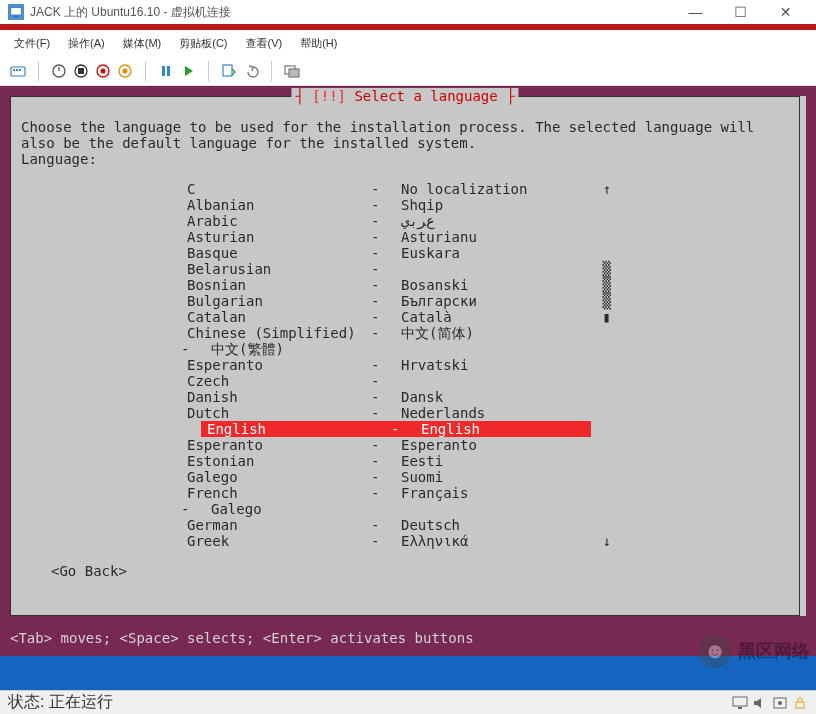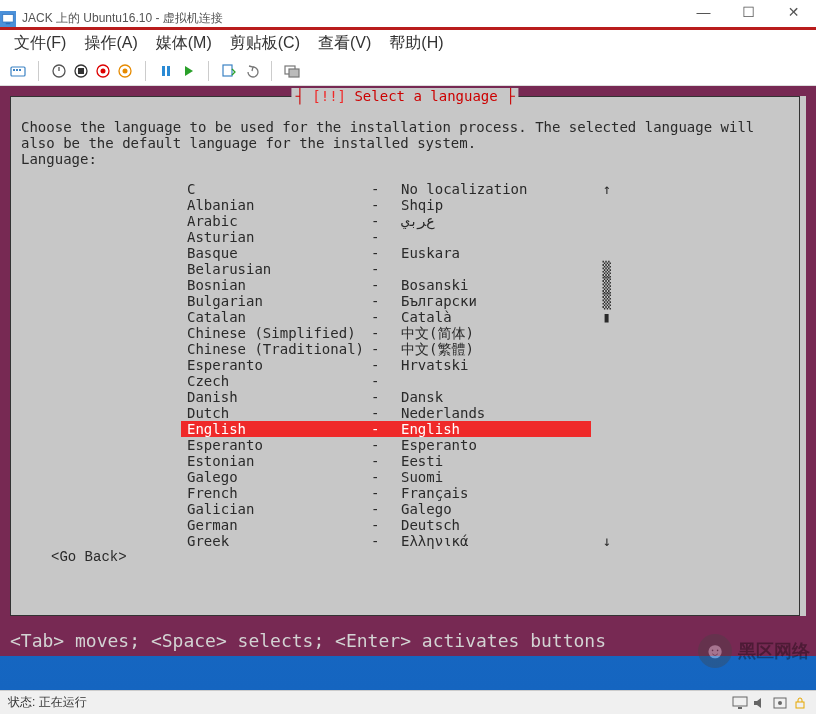--- a/index.html
+++ b/index.html
@@ -1,26 +1,26 @@
 <!DOCTYPE html>
 <html><head>
 <meta charset="utf-8">
 <style>
   * { box-sizing: border-box; margin: 0; padding: 0; }
   html, body { width: 816px; height: 714px; overflow: hidden; font-family: "Segoe UI", Tahoma, sans-serif; background: #1a5fb4; }
   
   
   .window { width: 816px; height: 714px; background: #fff; display: flex; flex-direction: column; }
-  .titlebar { height: 30px; background: #fff; display: flex; align-items: flex-end; padding: 0 0; font-size: 12px; color: #555; border-bottom: 3px solid #b91c1c; }
+  .titlebar { height: 30px; background: #fff; display: flex; align-items: center; padding: 0 8px; font-size: 12px; color: #555; border-bottom: 6px solid #b91c1c; }
   .title-icon { width: 16px; height: 16px; background: #4a90d9; margin-right: 6px; display: inline-flex; align-items: center; justify-content: center; }
   .title-icon svg { width: 12px; height: 12px; }
   .titlebar .spacer { flex: 1; }
   .winbtn { width: 45px; height: 30px; display: flex; align-items: center; justify-content: center; color: #555; font-size: 14px; }
   
-  .menubar { height: 26px; display: flex; align-items: center; padding: 0 6px; font-size: 16px; color: #333; gap: 2px; }
+  .menubar { height: 26px; display: flex; align-items: center; padding: 0 6px; font-size: 11px; color: #333; gap: 2px; }
   .menubar span { padding: 2px 8px; }
   
   .toolbar { height: 30px; display: flex; align-items: center; padding: 0 8px; gap: 4px; border-bottom: 1px solid #ddd; }
   .toolbar .grp { display: flex; gap: 2px; }
   .toolbar .sep { width: 1px; height: 20px; background: #ccc; margin: 0 6px; }
   .tbbtn { width: 20px; height: 20px; display: flex; align-items: center; justify-content: center; }
   .tbbtn svg { width: 16px; height: 16px; }
   
   
   .viewport { flex: 1; position: relative; background: linear-gradient(180deg, #1976d2, #1565c0); padding: 8px; }
@@ -31,29 +31,29 @@
   .box-title { position: absolute; top: -9px; left: 50%; transform: translateX(-50%); background: #c7c7c7; padding: 0 4px; color: #cc0000; white-space: pre; }
   .bang { color: #ef2929; }
   
   .desc { margin-top: 18px; white-space: pre-wrap; }
   .label { }
   .list { margin-top: 14px; margin-left: 0; }
   .row { display: flex; white-space: pre; }
   .row .name { width: 190px; padding-left: 6px; }
   .row .dash { width: 30px; text-align: left; }
   .row .native { flex: 1; }
-  .row.sel { background: #ef2929; color: #fff; }
+  .row.sel { background: #ef2929; color: #fff; margin-left: 20px; }
   .row-wrap { display: flex; }
   .list-col { margin-left: 160px; width: 410px; }
   .scroll-col { width: 20px; text-align: right; }
-  .goback { margin-left: 30px; font-family: Liberation Mono, monospace; }
-  
-  .hintbar { position: absolute; left: 0; right: 0; bottom: 0; height: 30px; color: #d3d3d3; font-family: "DejaVu Sans Mono","Courier New",monospace; font-size: 18px; padding: 4px 10px; background: #772953; }
-  
-  .statusbar { height: 24px; background: #f0f0f0; border-top: 1px solid #ccc; display: flex; align-items: center; font-size: 12px; padding: 0 8px; color: #333; position: relative; }
+  .goback { margin-top: 14px; margin-left: 30px; }
+  
+  .hintbar { position: absolute; left: 0; right: 0; bottom: 0; height: 30px; color: #d3d3d3; font-family: "DejaVu Sans Mono","Courier New",monospace; font-size: 14px; padding: 4px 10px; background: #772953; }
+  
+  .statusbar { height: 24px; background: #f0f0f0; border-top: 1px solid #ccc; display: flex; align-items: center; font-size: 16px; padding: 0 8px; color: #333; position: relative; }
   .statusbar .spacer { flex: 1; }
   .watermark { position: absolute; right: 6px; bottom: 22px; opacity: 0.35; font-size: 18px; font-weight: bold; color: #000; display: flex; align-items: center; gap: 6px; }
   .watermark .logo { width: 34px; height: 34px; border-radius: 50%; background: #444; display: flex; align-items: center; justify-content: center; color: #fff; font-size: 22px; }
   .status-icons { display: flex; gap: 4px; align-items: center; }
   .status-icons svg { width: 16px; height: 14px; }
 </style>
 </head>
 <body>
 
 <div class="window">
@@ -167,38 +167,38 @@
           <div class="box-title">┤ <span class="bang">[!!]</span><span> Select a language</span> ├</div>
           <div class="desc">Choose the language to be used for the installation process. The selected language will
 also be the default language for the installed system.</div>
           <div class="label">Language:</div>
           <div class="row-wrap">
             <div class="list-col">
               <div class="list" id="lang-list">
                   <div class="row"><span class="name">C                       </span><span class="dash">-  </span><span class="native">No localization</span></div>
                   <div class="row"><span class="name">Albanian                </span><span class="dash">-  </span><span class="native">Shqip</span></div>
                   <div class="row"><span class="name">Arabic                  </span><span class="dash">-  </span><span class="native">ﻉﺮﺑﻱ</span></div>
-                  <div class="row"><span class="name">Asturian                </span><span class="dash">-  </span></div>
+                  <div class="row"><span class="name">Asturian                </span><span class="dash">-  </span><span class="native">Asturianu</span></div>
                   <div class="row"><span class="name">Basque                  </span><span class="dash">-  </span><span class="native">Euskara</span></div>
                   <div class="row"><span class="name">Belarusian              </span><span class="dash">-  </span></div>
                   <div class="row"><span class="name">Bosnian                 </span><span class="dash">-  </span><span class="native">Bosanski</span></div>
                   <div class="row"><span class="name">Bulgarian               </span><span class="dash">-  </span><span class="native">Български</span></div>
                   <div class="row"><span class="name">Catalan                 </span><span class="dash">-  </span><span class="native">Català</span></div>
                   <div class="row"><span class="name">Chinese (Simplified)    </span><span class="dash">-  </span><span class="native">中文(简体)</span></div>
-                  <div class="row"><span class="name">Chinese (Traditional)   </span><span class="dash">-  </span><span class="native">中文(繁體)</span></div>
+                  <div class="row"><span class="dash">-  </span><span class="native">中文(繁體)</span></div>
                   <div class="row"><span class="name">Esperanto                </span><span class="dash">-  </span><span class="native">Hrvatski</span></div>
                   <div class="row"><span class="name">Czech                   </span><span class="dash">-  </span></div>
                   <div class="row"><span class="name">Danish                  </span><span class="dash">-  </span><span class="native">Dansk</span></div>
                   <div class="row"><span class="name">Dutch                   </span><span class="dash">-  </span><span class="native">Nederlands</span></div>
                   <div class="row sel"><span class="name">English                 </span><span class="dash">-  </span><span class="native">English</span></div>
                   <div class="row"><span class="name">Esperanto               </span><span class="dash">-  </span><span class="native">Esperanto</span></div>
                   <div class="row"><span class="name">Estonian                </span><span class="dash">-  </span><span class="native">Eesti</span></div>
                   <div class="row"><span class="name">Galego                 </span><span class="dash">-  </span><span class="native">Suomi</span></div>
                   <div class="row"><span class="name">French                  </span><span class="dash">-  </span><span class="native">Français</span></div>
-                  <div class="row"><span class="name">Galician                </span><span class="dash">-  </span><span class="native">Galego</span></div>
+                  <div class="row"><span class="dash">-  </span><span class="native">Galego</span></div>
                   <div class="row"><span class="name">German                  </span><span class="dash">-  </span><span class="native">Deutsch</span></div>
                   <div class="row"><span class="name">Greek                   </span><span class="dash">-  </span><span class="native">Ελληνικά</span></div>
                 </div>
             </div>
             <div class="scroll-col">
               <div class="list" id="scroll-col">
                   <div style="height: 16px;">↑</div>
                   <div style="height: 16px;"></div>
                   <div style="height: 16px;"></div>
                   <div style="height: 16px;"></div>

